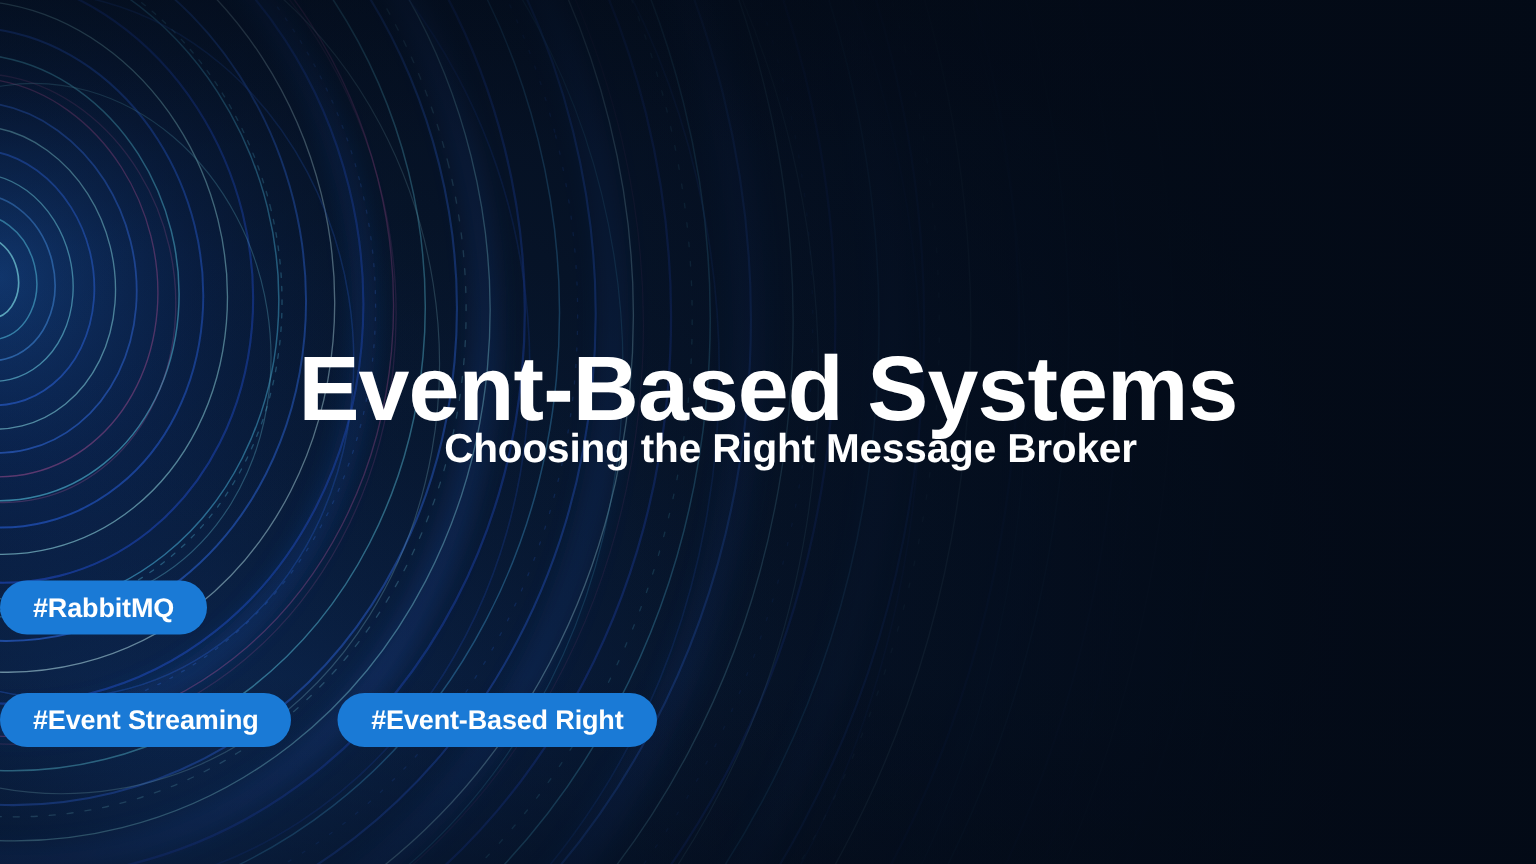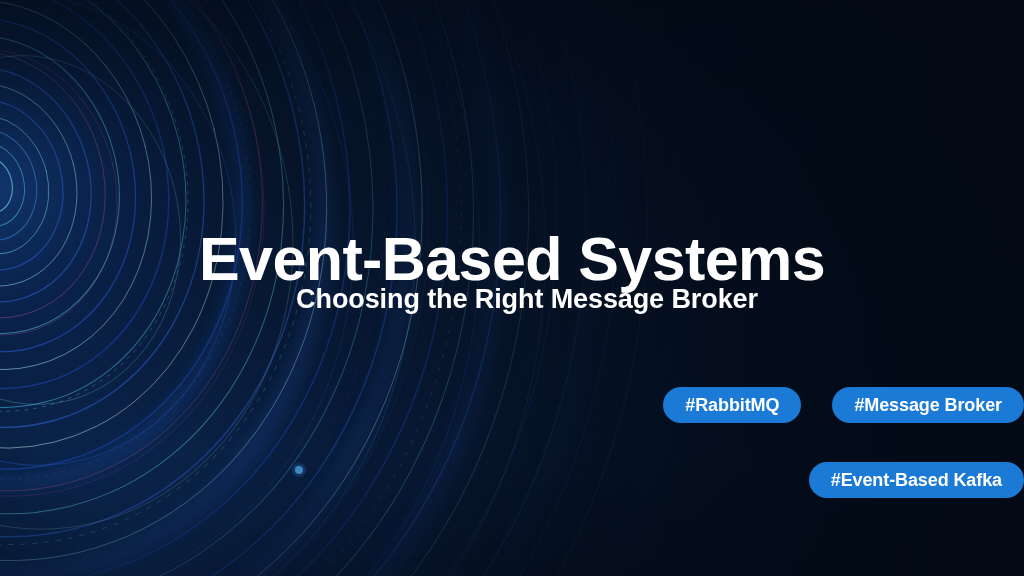--- a/index.html
+++ b/index.html
@@ -90,21 +90,21 @@
     white-space: nowrap;
   }
 
   #tag-rows {
     position: absolute;
     top: 387px;
     left: 0;
     width: 1024px;
     display: flex;
     flex-direction: column;
-    align-items: flex-end;
+    align-items: flex-start;
     gap: 39px;
   }
   .tag-row {
     display: flex;
     flex-direction: row;
     justify-content: center;
     align-items: center;
     gap: 31px;
   }
   .tag-pill {
@@ -265,21 +265,21 @@
 
   <div id="content">
 
     <h1 id="title">Event-Based Systems</h1>
 
     <h2 id="subtitle">Choosing the Right Message Broker</h2>
 
     <div id="tag-rows">
       <div class="tag-row">
         <span class="tag-pill">#RabbitMQ</span>
-        <span class="tag-pill">#Message Broker</span>
       </div>
       <div class="tag-row">
-        <span class="tag-pill">#Event-Based Kafka</span>
+        <span class="tag-pill">#Event Streaming</span>
+        <span class="tag-pill">#Event-Based Right</span>
       </div>
     </div>
 
   </div>
 </div>
 
 </body></html>

